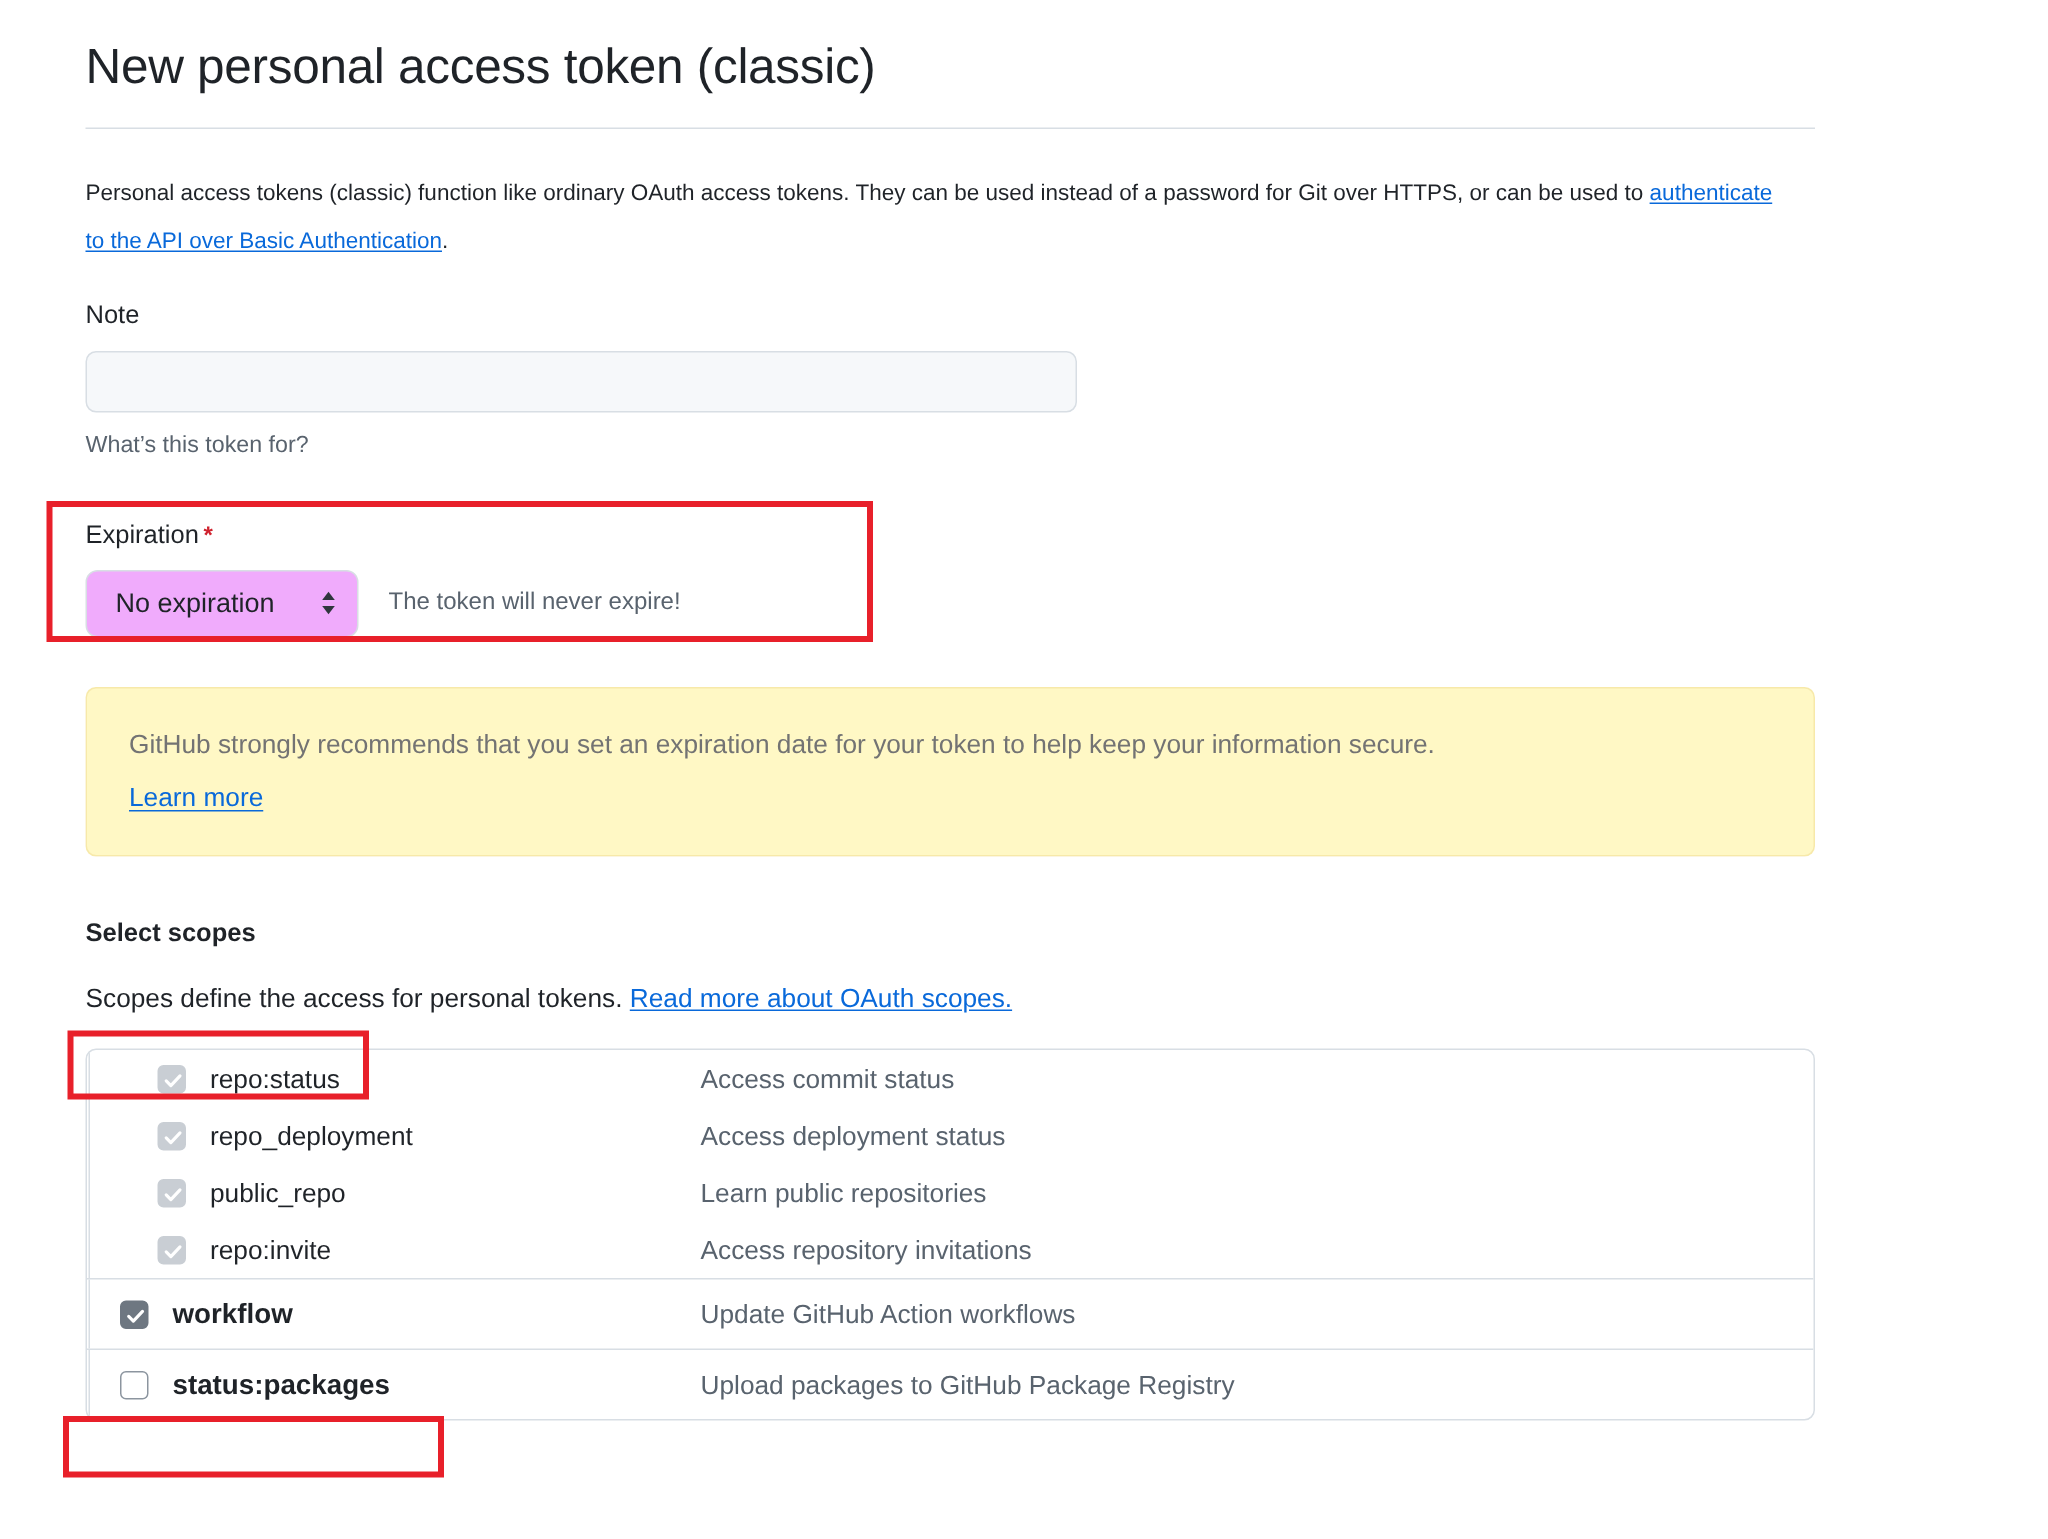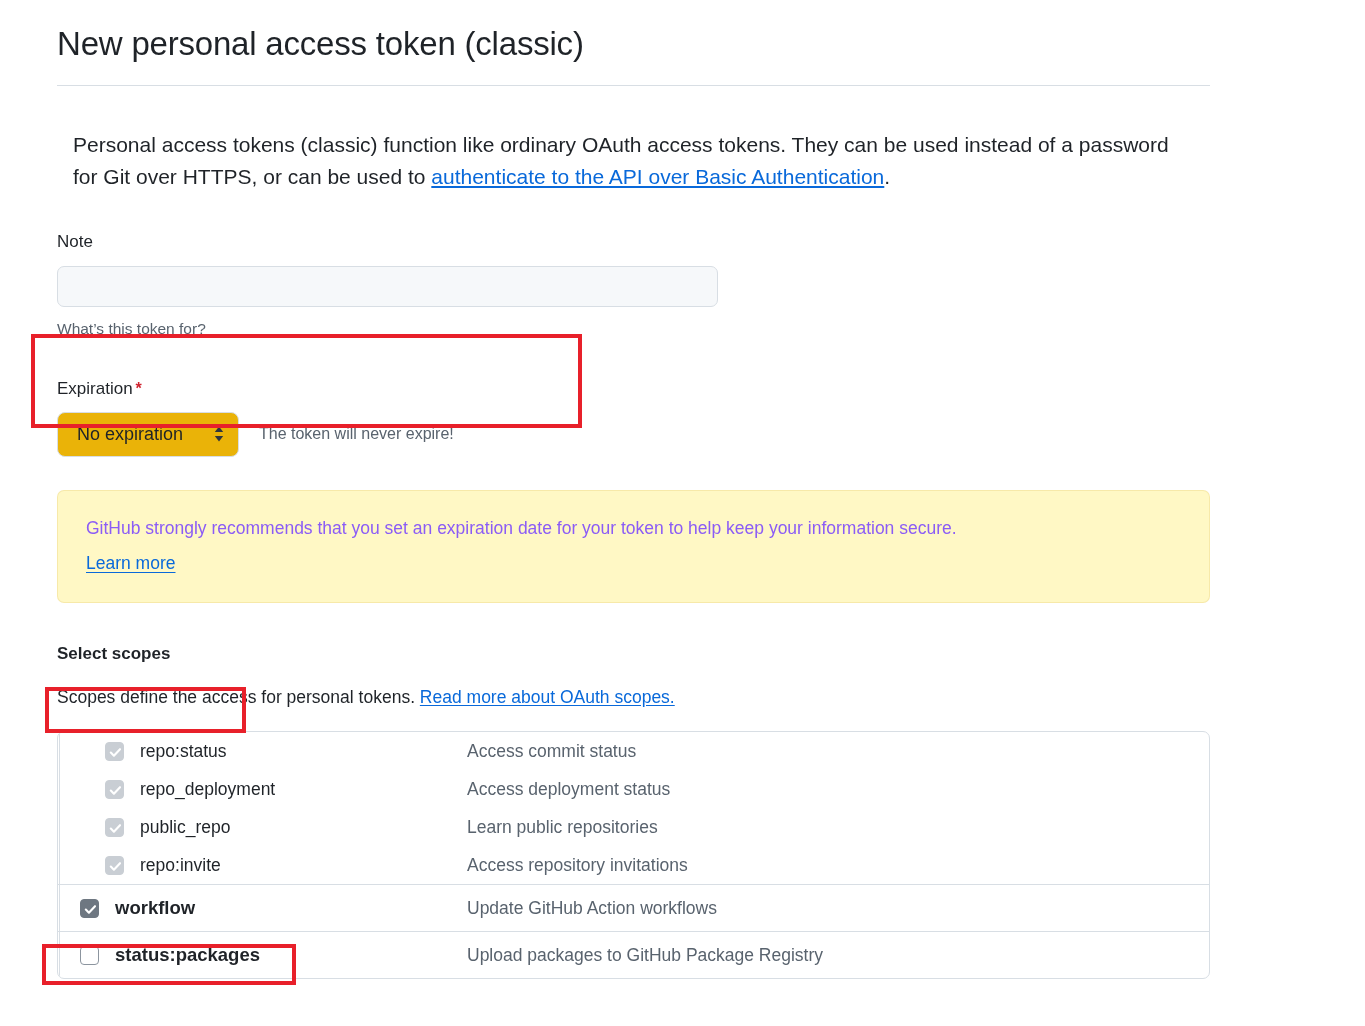--- a/index.html
+++ b/index.html
@@ -41,24 +41,24 @@
     letter-spacing: -0.2px;
   }
   .title-rule {
     height: 1px;
     background: #d8dee4;
     margin-top: 21px;
   }
 
   
   .intro {
-    font-size: 21px;
+    font-size: 15px;
     line-height: 32px;
     color: #1f2328;
-    margin: 16px;
+    margin: 0;
     padding-top: 27px;
     max-width: 1140px;
   }
   a.link {
     color: #0969da;
     text-decoration: underline;
     text-underline-offset: 2px;
   }
 
   
@@ -111,21 +111,21 @@
     align-items: center;
     margin-top: 12px;
   }
   .select-wrap {
     position: relative;
     display: inline-flex;
     align-items: center;
     box-sizing: border-box;
     height: 45px;
     min-width: 182px;
-    background: #eab308;
+    background: #f0abfc;
     border: 1px solid #d8dee4;
     border-radius: 8px;
     padding: 0 34px 0 19px;
     cursor: pointer;
   }
   .select-value {
     font-size: 18px;
     color: #1f2328;
     line-height: 1;
     white-space: nowrap;
@@ -152,21 +152,21 @@
     width: 1153px;
     margin-top: 21px;
     background: #fff8c5;
     border: 1px solid rgba(212,167,44,0.18);
     border-radius: 7px;
     padding: 25px 28px 28px 28px;
   }
   .warn-text {
     font-size: 17.5px;
     line-height: 1.45;
-    color: #8b5cf6;
+    color: #737373;
     margin: 0;
   }
   .warn-link {
     display: inline-block;
     margin-top: 12px;
     font-size: 17.5px;
     color: #0969da;
     text-decoration: underline;
     text-underline-offset: 3px;
   }

